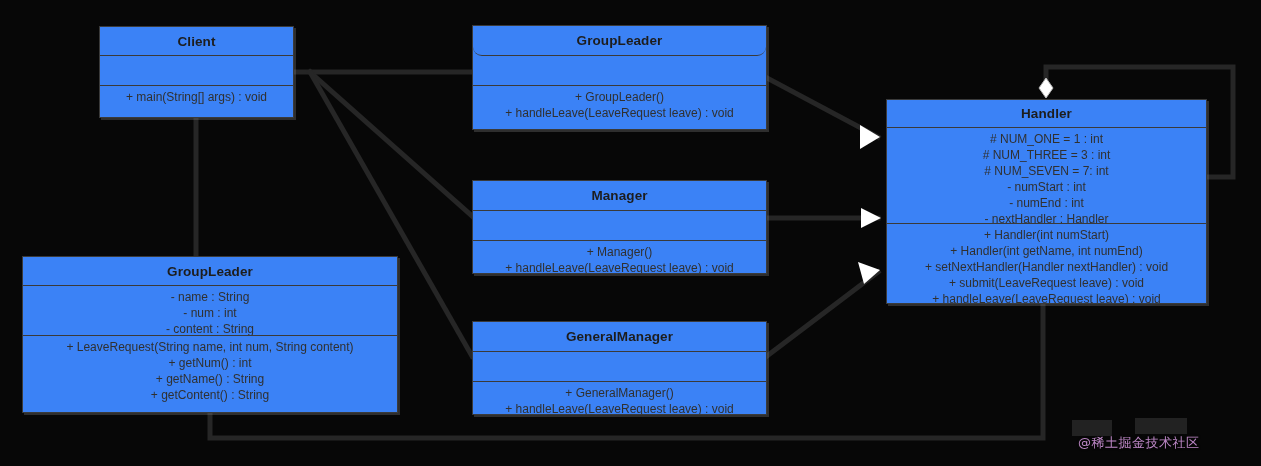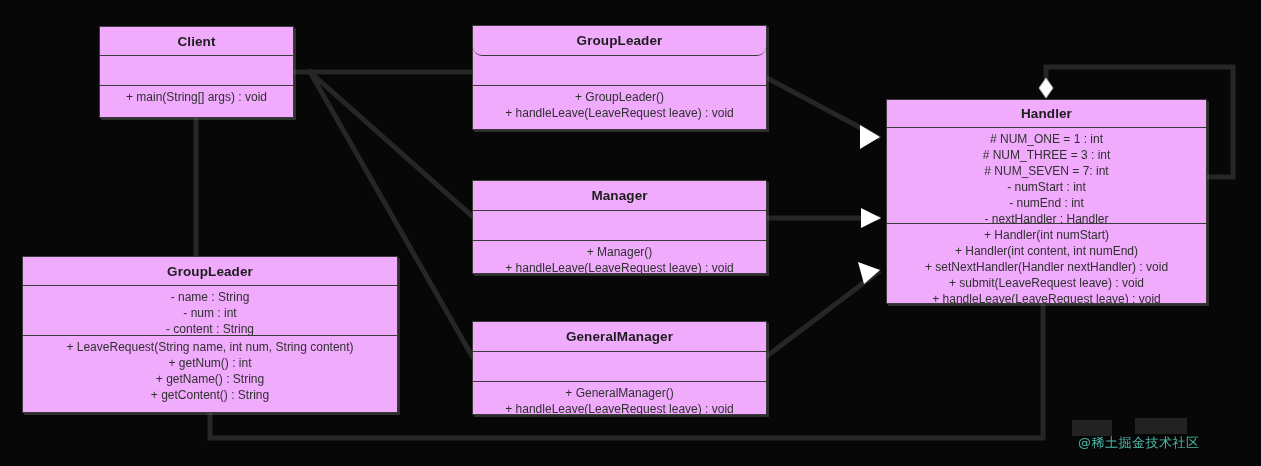--- a/index.html
+++ b/index.html
@@ -5,42 +5,42 @@
   html,body{margin:0;padding:0;background:#000;}
   body{
     width:1261px;height:466px;overflow:hidden;position:relative;
     font-family:"Liberation Sans","DejaVu Sans",sans-serif;
     background:#070707;
   }
   #canvas{position:absolute;inset:0;width:1261px;height:466px;}
   svg.links{position:absolute;left:0;top:0;width:1261px;height:466px;pointer-events:none;}
 
   .uml{
-    position:absolute;background:#f0abfc;border:1px solid #3a3a3a;
+    position:absolute;background:#3b82f6;border:1px solid #3a3a3a;
     box-sizing:border-box;overflow:hidden;
     box-shadow:2px 2px 0 rgba(120,120,120,.35);
   }
   .uml .title{
     text-align:center;font-weight:bold;font-size:13.5px;color:#1d1d1d;
     border-bottom:1px solid #3a3a3a;box-sizing:border-box;
     display:flex;align-items:center;justify-content:center;
     letter-spacing:.1px;
   }
   .uml .compartment{
     border-bottom:1px solid #3a3a3a;box-sizing:border-box;
     padding:3px 0 0 0;overflow:hidden;
   }
   .uml .compartment.last{border-bottom:none;}
   .uml .row{
     font-size:12px;color:#303030;line-height:16px;
     white-space:nowrap;padding:0 6px;text-align:center;
   }
   .uml .attrs{}
   .watermark{
-    position:absolute;font-size:13px;color:#5eead4;opacity:.78;
+    position:absolute;font-size:13px;color:#f0abfc;opacity:.78;
     letter-spacing:.5px;white-space:nowrap;
     font-family:"DejaVu Sans",sans-serif;
     text-shadow:0 0 3px #000;
   }
   .wm-block{position:absolute;background:#d8d8d8;opacity:.13;}
 </style>
 </head>
 <body>
 
 <div id="canvas">
@@ -136,21 +136,21 @@
         <div class="compartment attrs" style="height: 96px;">
           <div class="row"># NUM_ONE = 1 :   int</div>
           <div class="row"># NUM_THREE = 3 :   int</div>
           <div class="row"># NUM_SEVEN = 7:   int</div>
           <div class="row">- numStart :   int</div>
           <div class="row">- numEnd :   int</div>
           <div class="row">- nextHandler :   Handler</div>
         </div>
         <div class="compartment last">
           <div class="row">+ Handler(int numStart)</div>
-          <div class="row">+ Handler(int content, int numEnd)</div>
+          <div class="row">+ Handler(int getName, int numEnd)</div>
           <div class="row">+ setNextHandler(Handler nextHandler) :   void</div>
           <div class="row">+ submit(LeaveRequest leave) :   void</div>
           <div class="row">+ handleLeave(LeaveRequest leave) :   void</div>
         </div>
       </div>
     </div>
 
   <div class="wm-block" style="left:1072px;top:420px;width:40px;height:16px;"></div>
   <div class="wm-block" style="left:1135px;top:418px;width:52px;height:16px;"></div>
   <div class="watermark" style="left:1078px;top:434px;">@稀土掘金技术社区</div>

